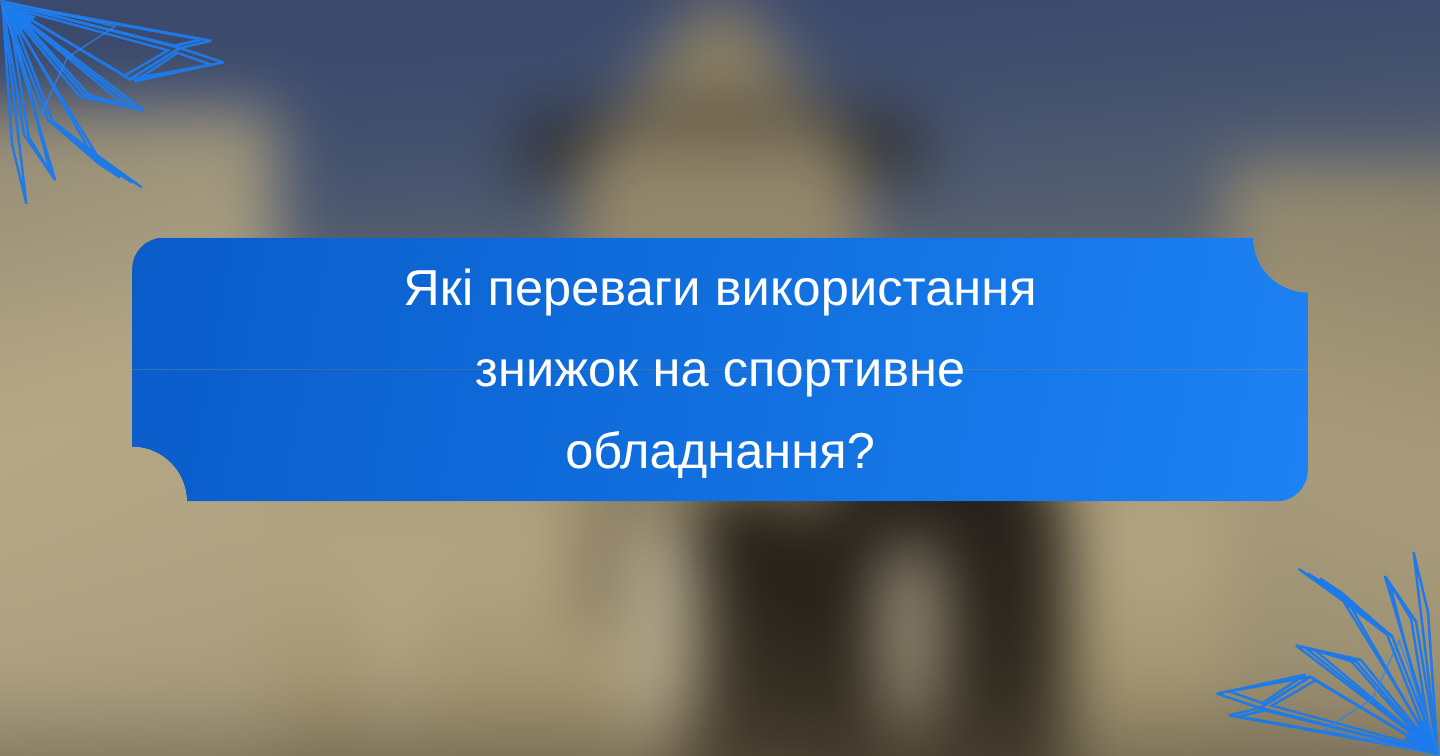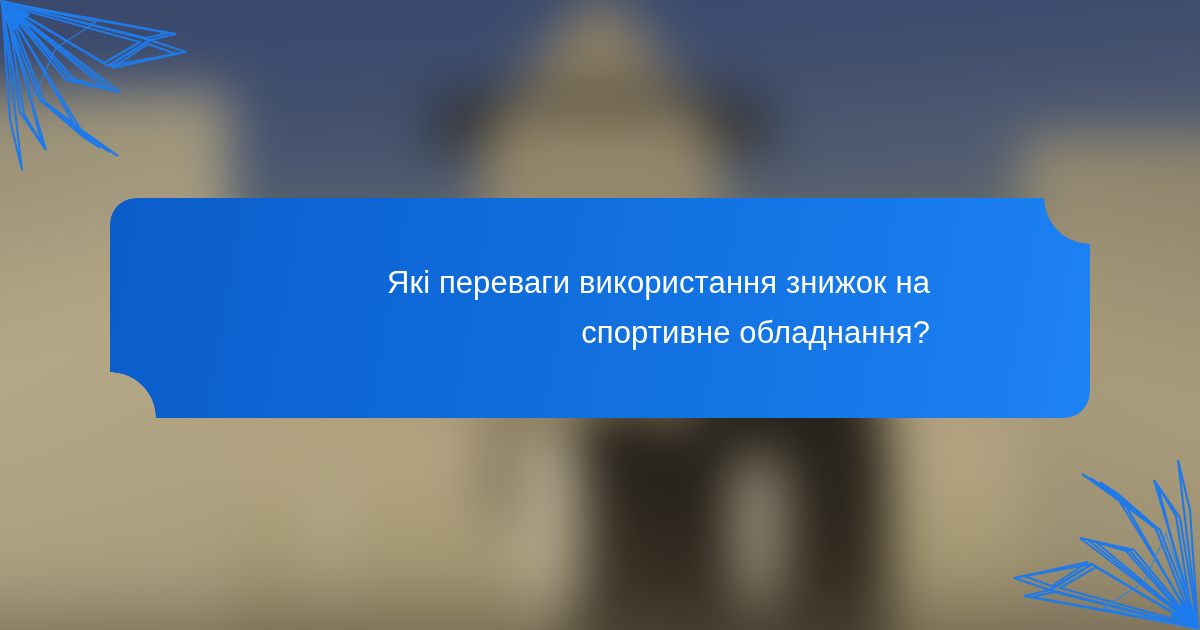--- a/index.html
+++ b/index.html
@@ -162,24 +162,24 @@
     width:980px; height:220px;
     display:flex;
     align-items:center;
     justify-content:center;
     padding:0 56px;
   }
 
   .banner-title {
     color:#ffffff;
     font-family:"Liberation Sans", sans-serif;
-    font-size:31px;
+    font-size:42px;
     font-weight:400;
     line-height:1.62;
-    text-align:right;
+    text-align:center;
     letter-spacing:0.1px;
     max-width:660px;
     word-wrap:break-word;
   }
 </style>
 </head>
 <body>
 
 <div class="canvas">
 

